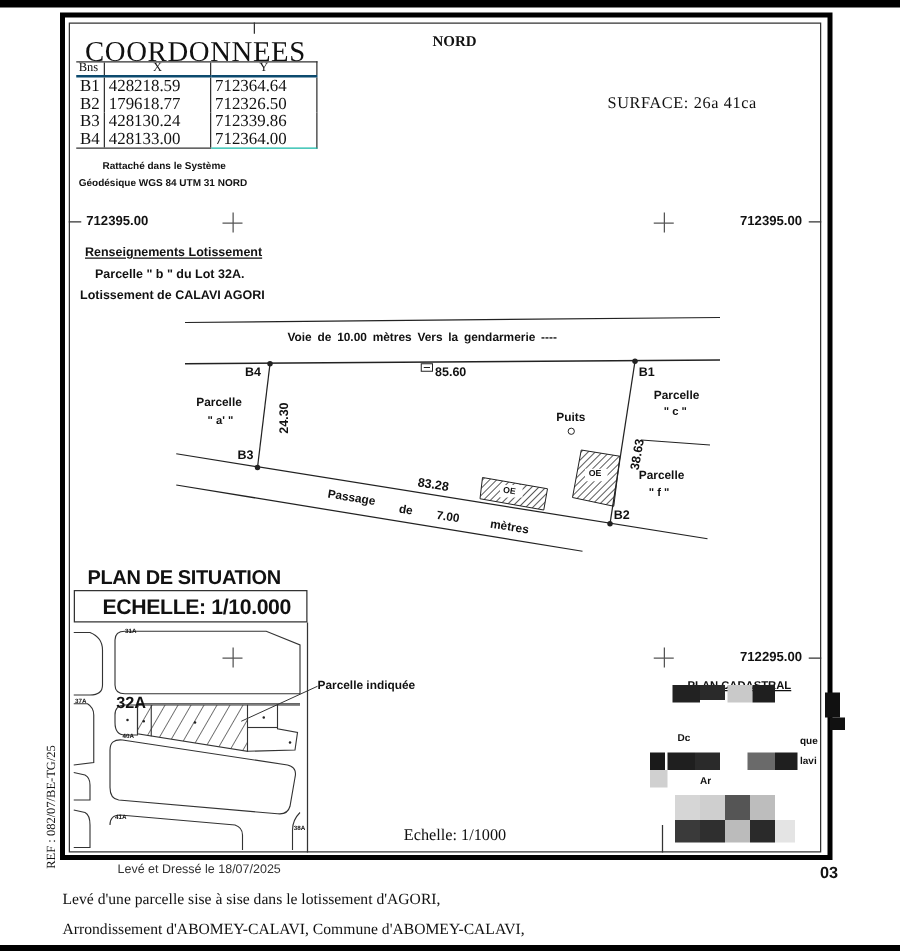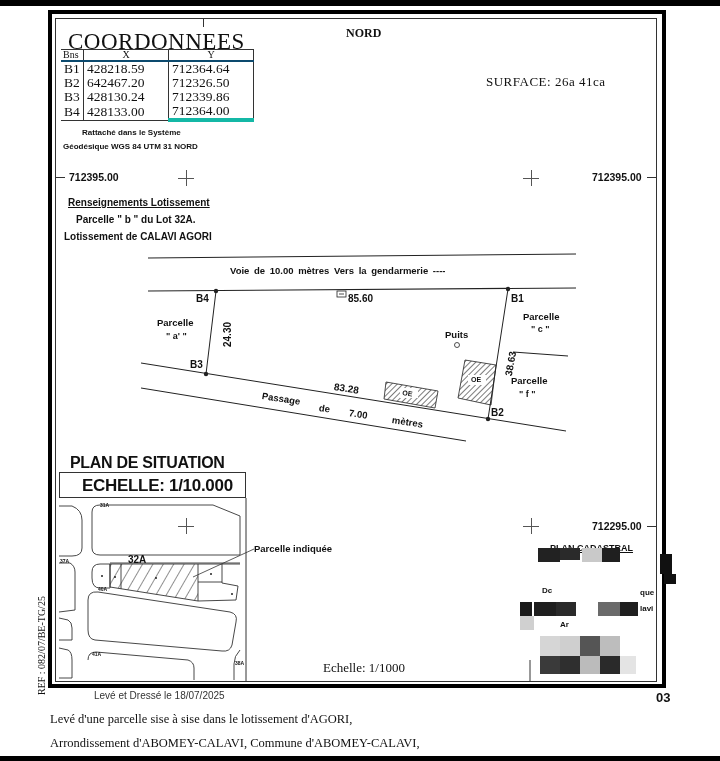--- a/index.html
+++ b/index.html
@@ -55,32 +55,32 @@
     <th style="width:80px">X</th>
     <th style="width:80px">Y</th>
   </tr>
   <tr>
     <td>B1</td>
     <td>428218.59</td>
     <td>712364.64</td>
   </tr>
   <tr>
     <td>B2</td>
-    <td>642467.20</td>
+    <td>179618.77</td>
     <td>712326.50</td>
   </tr>
   <tr>
     <td>B3</td>
     <td>428130.24</td>
     <td>712339.86</td>
   </tr>
   <tr>
     <td style="border-bottom:1px solid #333">B4</td>
     <td style="border-bottom:1px solid #333">428133.00</td>
-    <td style="border-bottom:4px solid #14b8a6">712364.00</td>
+    <td style="border-bottom:1px solid #14b8a6">712364.00</td>
   </tr>
 </tbody>
   </table>
 
 <div class="abs small-bold" style="left:82px;top:128px;">Rattaché dans le Système</div>
 <div class="abs small-bold" style="left:63px;top:142px;">Géodésique WGS 84 UTM 31 NORD</div>
 
 <div class="abs serif nord">NORD</div>
 <div class="abs serif surface">SURFACE:  26a  41ca</div>
 
@@ -194,21 +194,21 @@
 <div class="abs cond" style="left:393px;top:414px;font-size:9.5px;transform:rotate(9deg);">mètres</div>
 
 <div class="abs cond" style="left:403px;top:389px;font-size:7px;transform:rotate(9deg);">OE</div>
 <div class="abs cond" style="left:471px;top:376px;font-size:7px;">OE</div>
 
 <div class="abs plan-situ">PLAN DE SITUATION</div>
 <div class="situ-box"></div>
 <div class="abs echelle-situ">ECHELLE: 1/10.000</div>
 <div class="abs cond" style="left:254px;top:543px;font-size:9.5px;">Parcelle indiquée</div>
 <div class="abs cond" style="left:100px;top:502px;font-size:5px;">31A</div>
-<div class="abs cond" style="left:93px;top:554px;font-size:10px;margin-left:35px;">32A</div>
+<div class="abs cond" style="left:93px;top:554px;font-size:13px;">32A</div>
 <div class="abs cond" style="left:60px;top:558px;font-size:5px;">37A</div>
 <div class="abs cond" style="left:98px;top:586px;font-size:5px;">40A</div>
 <div class="abs cond" style="left:92px;top:651px;font-size:5px;">41A</div>
 <div class="abs cond" style="left:235px;top:660px;font-size:5px;">38A</div>
 
 <div class="abs serif echelle-main">Echelle:  1/1000</div>
 
 <div class="abs cond" style="left:550px;top:543px;font-size:9px;text-decoration:underline;">PLAN CADASTRAL</div>
 <div class="cad-block">
   <div class="pix" style="left:18px;top:8px;width:22px;height:14px;background:#222;"></div>

